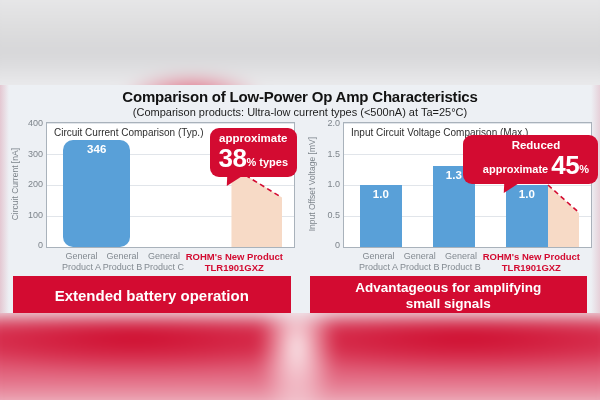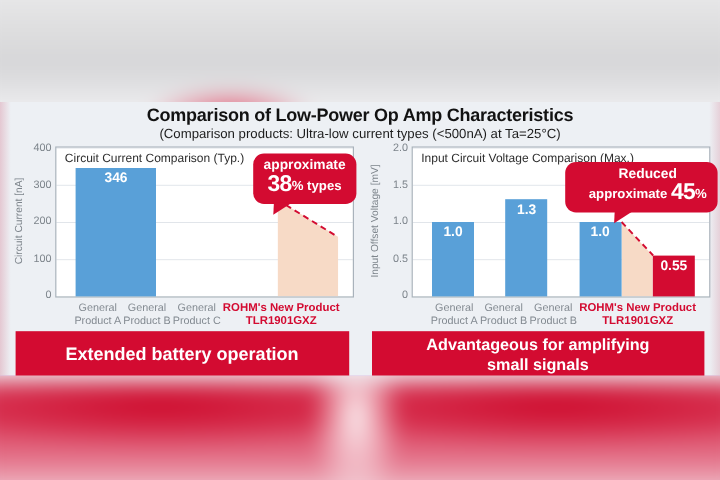--- a/index.html
+++ b/index.html
@@ -78,21 +78,21 @@
     position:absolute; background:#d30b31; color:#fff; border-radius:9px;
     padding:4px 9px 5px; text-align:center; font-weight:700; line-height:1.08; z-index:6;
   }
   .badge::after {
     content:""; position:absolute; bottom:-9px; width:0; height:0;
     border-top:10px solid #d30b31; border-right:13px solid transparent; border-left:2px solid transparent;
     transform:skewX(-14deg);
   }
   .badge .b-line1 { font-size:11.5px; white-space:nowrap; }
   .badge .b-line2 { white-space:nowrap; }
-  .badge .big { font-size:19px; letter-spacing:-.5px; vertical-align:-1px; }
+  .badge .big { font-size:26px; letter-spacing:-.5px; vertical-align:-1px; }
   .badge .small { font-size:11px; }
   [data-chart="0"] .badge { top:6px; right:-2px; }
   [data-chart="0"] .badge::after { left:16px; }
   [data-chart="1"] .badge { top:13px; right:-6px;padding-left:20px; }
   [data-chart="1"] .badge::after { left:40px; }
   
   .banners { display:flex; gap:19px; padding:0 13px; margin-top:3px; }
   .banner {
     flex:1; height:40px; background:#d30b31; color:#fff; font-weight:700;
     display:flex; flex-direction:column; align-items:center; justify-content:center;
@@ -120,21 +120,21 @@
             <div>400</div>
             <div>300</div>
             <div>200</div>
             <div>100</div>
             <div>0</div>
           </div>
         <div class="plot-wrap">
           <div class="plot-box">
             <div class="plot-title">Circuit Current Comparison (Typ.)</div>
             <div class="bars">
-                <div class="bar bar-blue" style="height: 86.5%;">
+                <div class="bar bar-blue" style="height: 86.5%; border-radius: 10px;">
                   <div class="bar-value">346</div>
                 </div>
                 <div class="spacer"></div>
                 <div class="spacer"></div>
                 <div class="wedge-slot">
                   <div class="wedge-fill" style="clip-path: polygon(0px 35%, 100% 60%, 100% 100%, 0px 100%);"></div>
                   <svg class="dash-svg">
                     <line x1="0%" y1="35%" x2="100%" y2="60%" stroke="#d30b31" stroke-width="1.6" stroke-dasharray="5 3.5"></line>
                   </svg>
                 </div>
@@ -193,23 +193,20 @@
                 <div class="spacer"></div>
                 <div class="bar bar-blue" style="height: 50%;">
                   <div class="bar-value">1.0</div>
                 </div>
                 <div class="wedge-slot">
                   <div class="wedge-fill" style="clip-path: polygon(0px 50%, 100% 72.5%, 100% 100%, 0px 100%);"></div>
                   <svg class="dash-svg">
                     <line x1="0%" y1="50%" x2="100%" y2="72.5%" stroke="#d30b31" stroke-width="1.6" stroke-dasharray="5 3.5"></line>
                   </svg>
                 </div>
-                <div class="bar bar-red" style="height: 27.5%;">
-                  <div class="bar-value">0.55</div>
-                </div>
               </div>
           </div>
           <div class="x-labels">
               <div class="x-label">
                 <div>General</div>
                 <div>Product A</div>
               </div>
               <div class="lspacer"></div>
               <div class="x-label">
                 <div>General</div>

